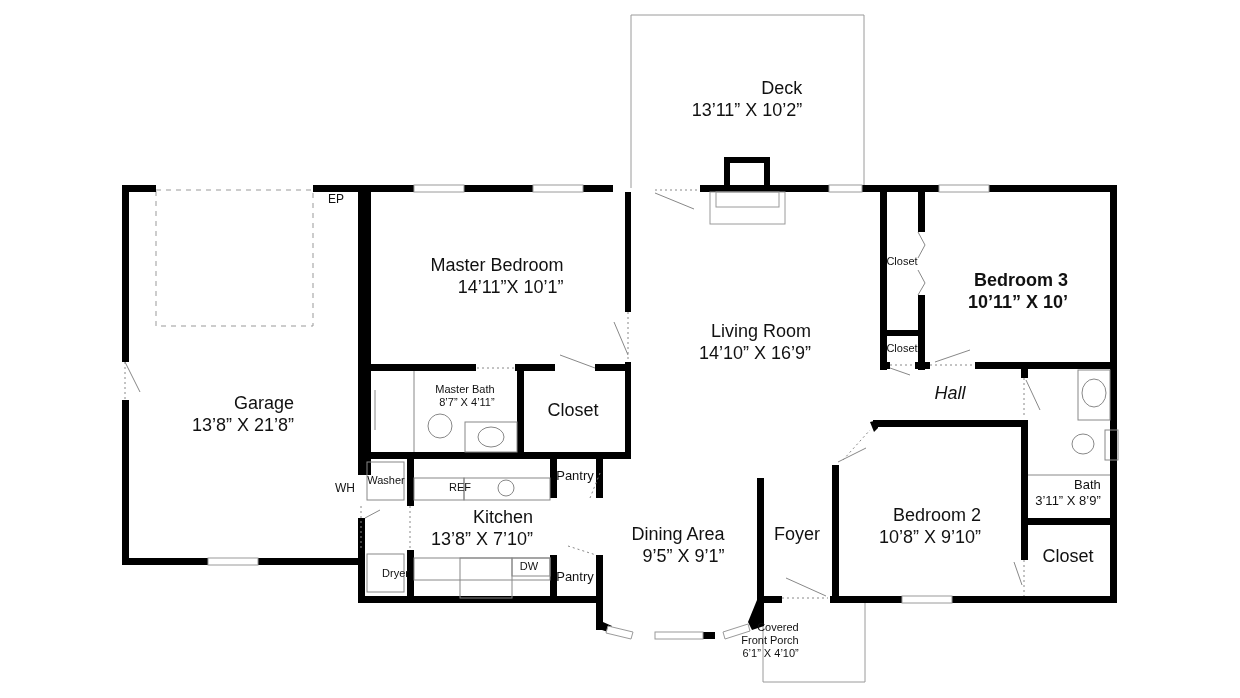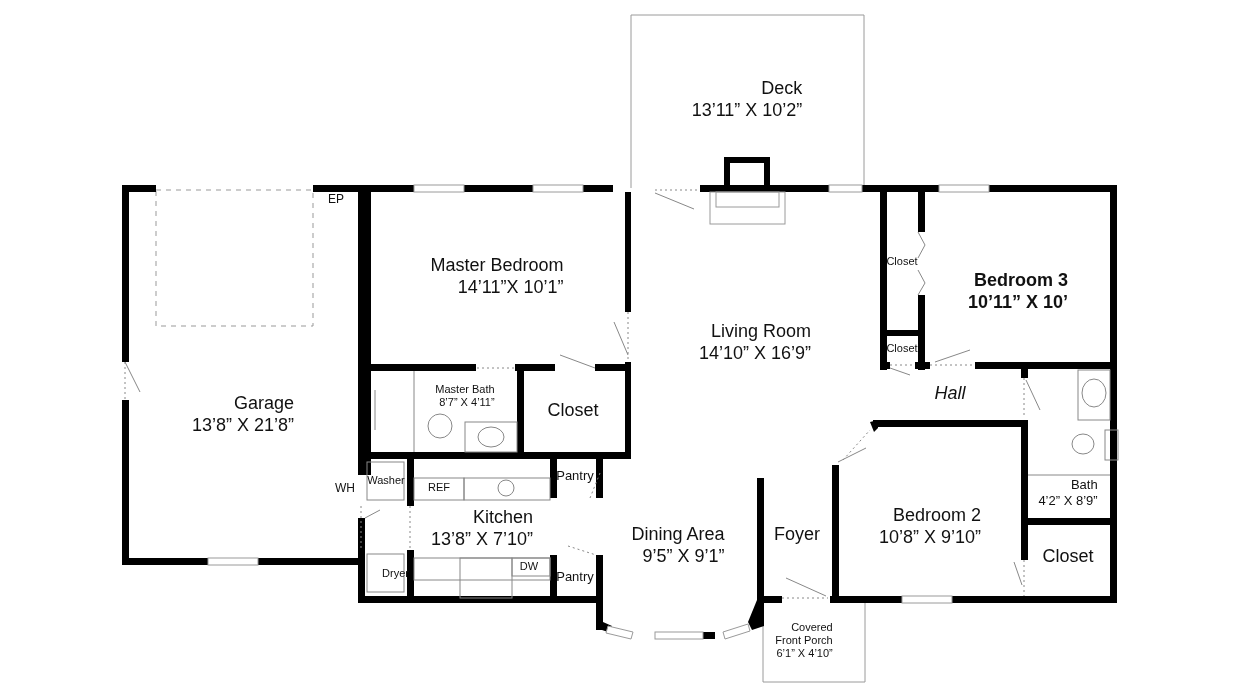--- a/index.html
+++ b/index.html
@@ -213,41 +213,41 @@
 </div>
 <div class="label lg" style="left:797px;top:535px;">
   <span class="room-name">Foyer</span>
 </div>
 <div class="label lg" style="left:930px;top:527px;">
   <span class="room-name">Bedroom 2</span>
   <span class="room-dim">10’8” X 9’10”</span>
 </div>
 <div class="label sm" style="left:1068px;top:493px;">
   <span class="room-name">Bath</span>
-  <span class="room-dim">4’2” X 8’9”</span>
+  <span class="room-dim">3’11” X 8’9”</span>
 </div>
 <div class="label lg" style="left:1068px;top:557px;">
   <span class="room-name">Closet</span>
 </div>
-<div class="label md" style="left:804px;top:641px;">
+<div class="label md" style="left:770px;top:641px;">
   <span class="room-name">Covered</span>
   <span class="room-name">Front Porch</span>
   <span class="room-dim">6’1” X 4’10”</span>
 </div>
 <div class="label xs" style="left:902px;top:262px;">
   <span class="room-name">Closet</span>
 </div>
 <div class="label xs" style="left:902px;top:349px;">
   <span class="room-name">Closet</span>
 </div>
 <div class="label sm" style="left:575px;top:476px;">
   <span class="room-name">Pantry</span>
 </div>
 <div class="label sm" style="left:575px;top:577px;">
   <span class="room-name">Pantry</span>
 </div>
 
 <div class="label xs" style="left:386px;top:481px;">Washer</div>
 <div class="label xs" style="left:386px;top:574px;padding-left:19px;">Dryer</div>
-<div class="label xs" style="left:439px;top:488px;">REF</div>
+<div class="label xs" style="left:439px;top:488px;padding-left:42px;">REF</div>
 <div class="label xs" style="left:529px;top:567px;">DW</div>
 <div class="label xxs" style="left:345px;top:488px;">WH</div>
 <div class="label xxs" style="left:336px;top:199px;">EP</div>
 
 </body></html>

